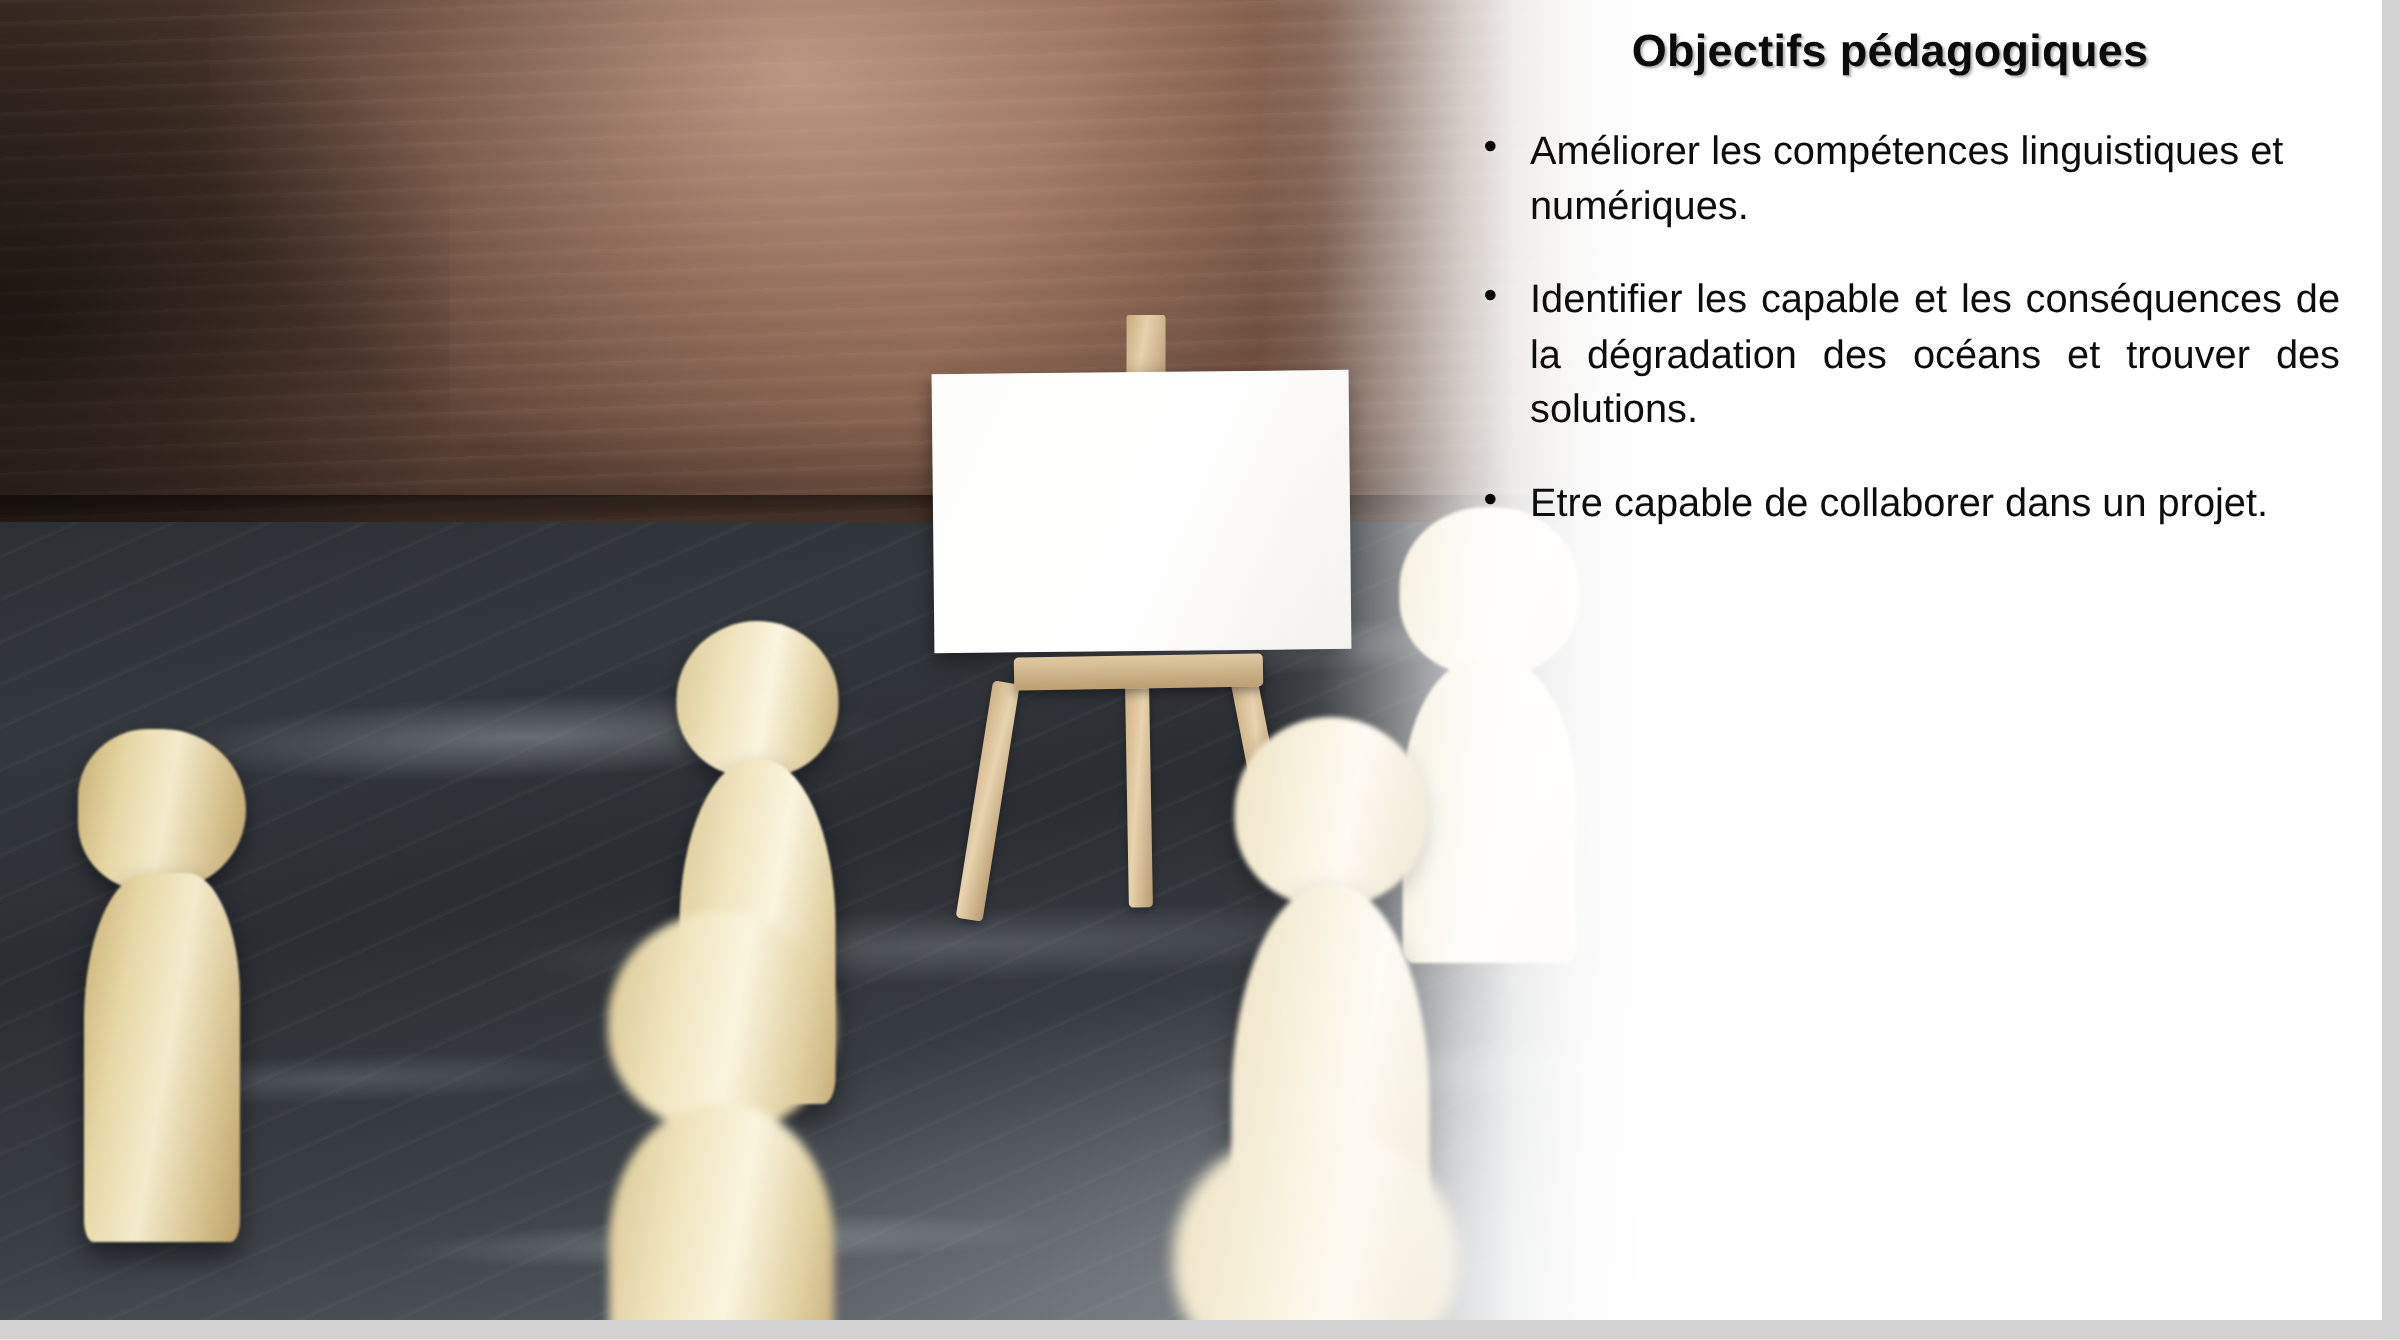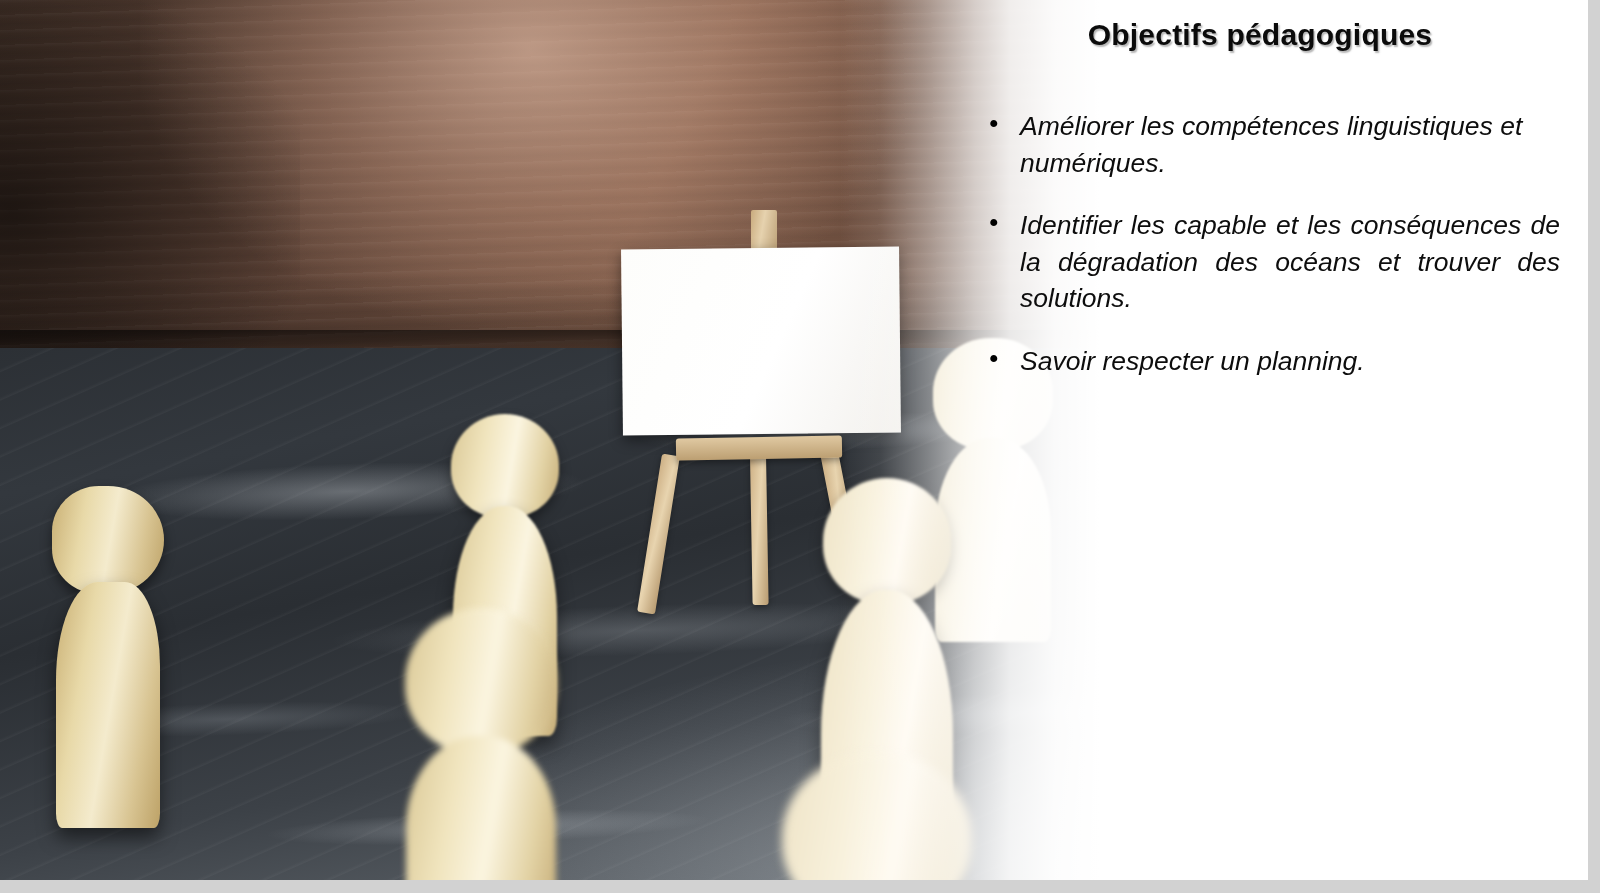--- a/index.html
+++ b/index.html
@@ -291,24 +291,24 @@
     width: 560px;
     text-align: center;
     font-size: 30px;
     font-weight: bold;
     letter-spacing: 0.2px;
     color: #0b0b0b;
     text-shadow: 1.5px 1.5px 1.6px rgba(120,120,120,0.55);
   }
   .bullets {
     position: absolute;
-    left: 0; top: 108px;
+    left: 0; top: 82px;
     width: 580px;
     list-style: none;
-    margin: 0; padding: 0; font-style: italic;
+    margin: 0; padding: 0;
   }
   .bullet-item {
     position: relative;
     padding-left: 40px;
     font-size: 26.5px;
     line-height: 1.38;
     text-align: justify;
     color: #0d0d0d;
     margin-bottom: 26px;
   }
@@ -397,21 +397,21 @@
     <div class="slide-title">Objectifs pédagogiques</div>
 
     <ul class="bullets">
       <li class="bullet-item no-justify">
         <span class="bullet-text">Améliorer les compétences linguistiques et numériques.</span>
       </li>
       <li class="bullet-item">
         <span class="bullet-text">Identifier les capable et les conséquences de la dégradation des océans et trouver des solutions.</span>
       </li>
       <li class="bullet-item no-justify">
-        <span class="bullet-text">Savoir respecter un planning.</span>
+        <span class="bullet-text">Etre capable de  collaborer dans un projet.</span>
       </li>
     </ul>
 
   </div>
 
   <div class="edge-right"></div>
   <div class="edge-bottom"></div>
 
 </div>
 

